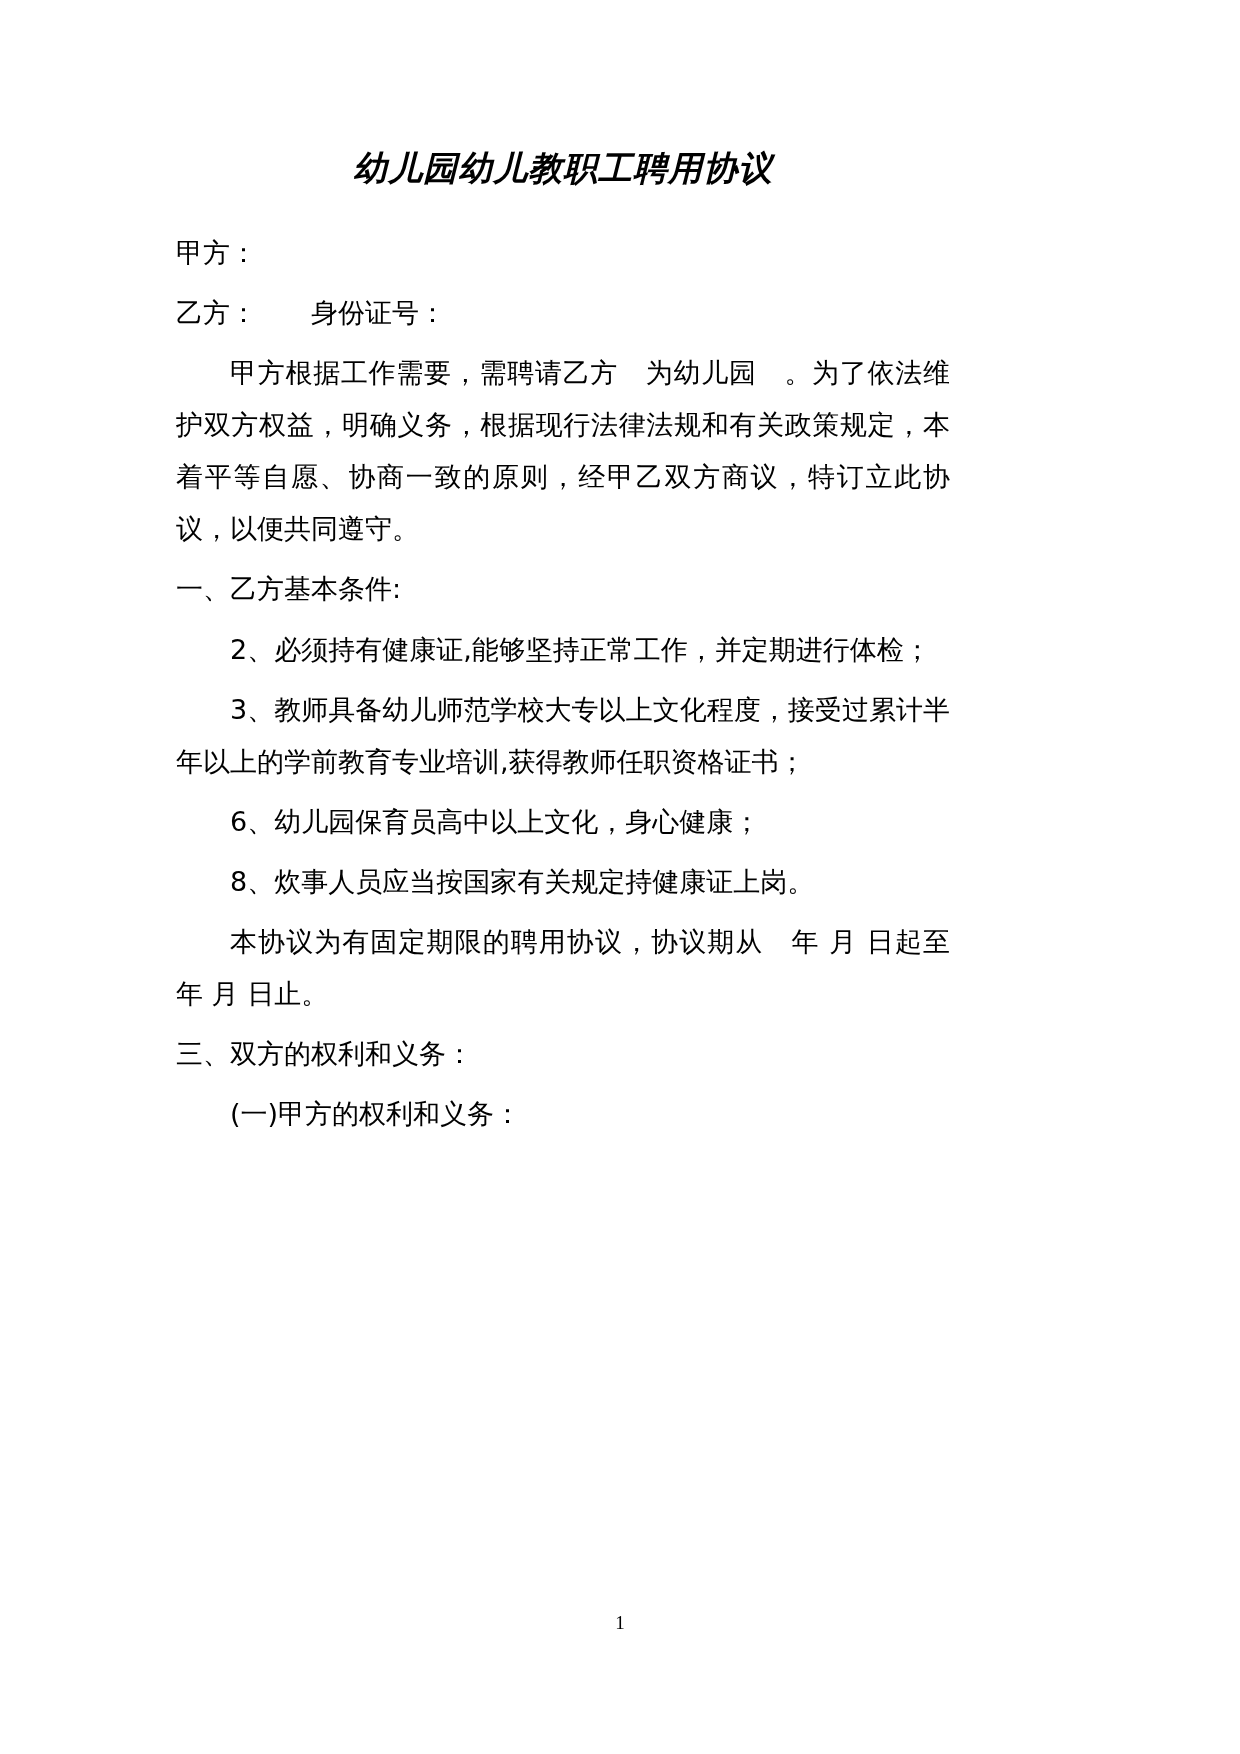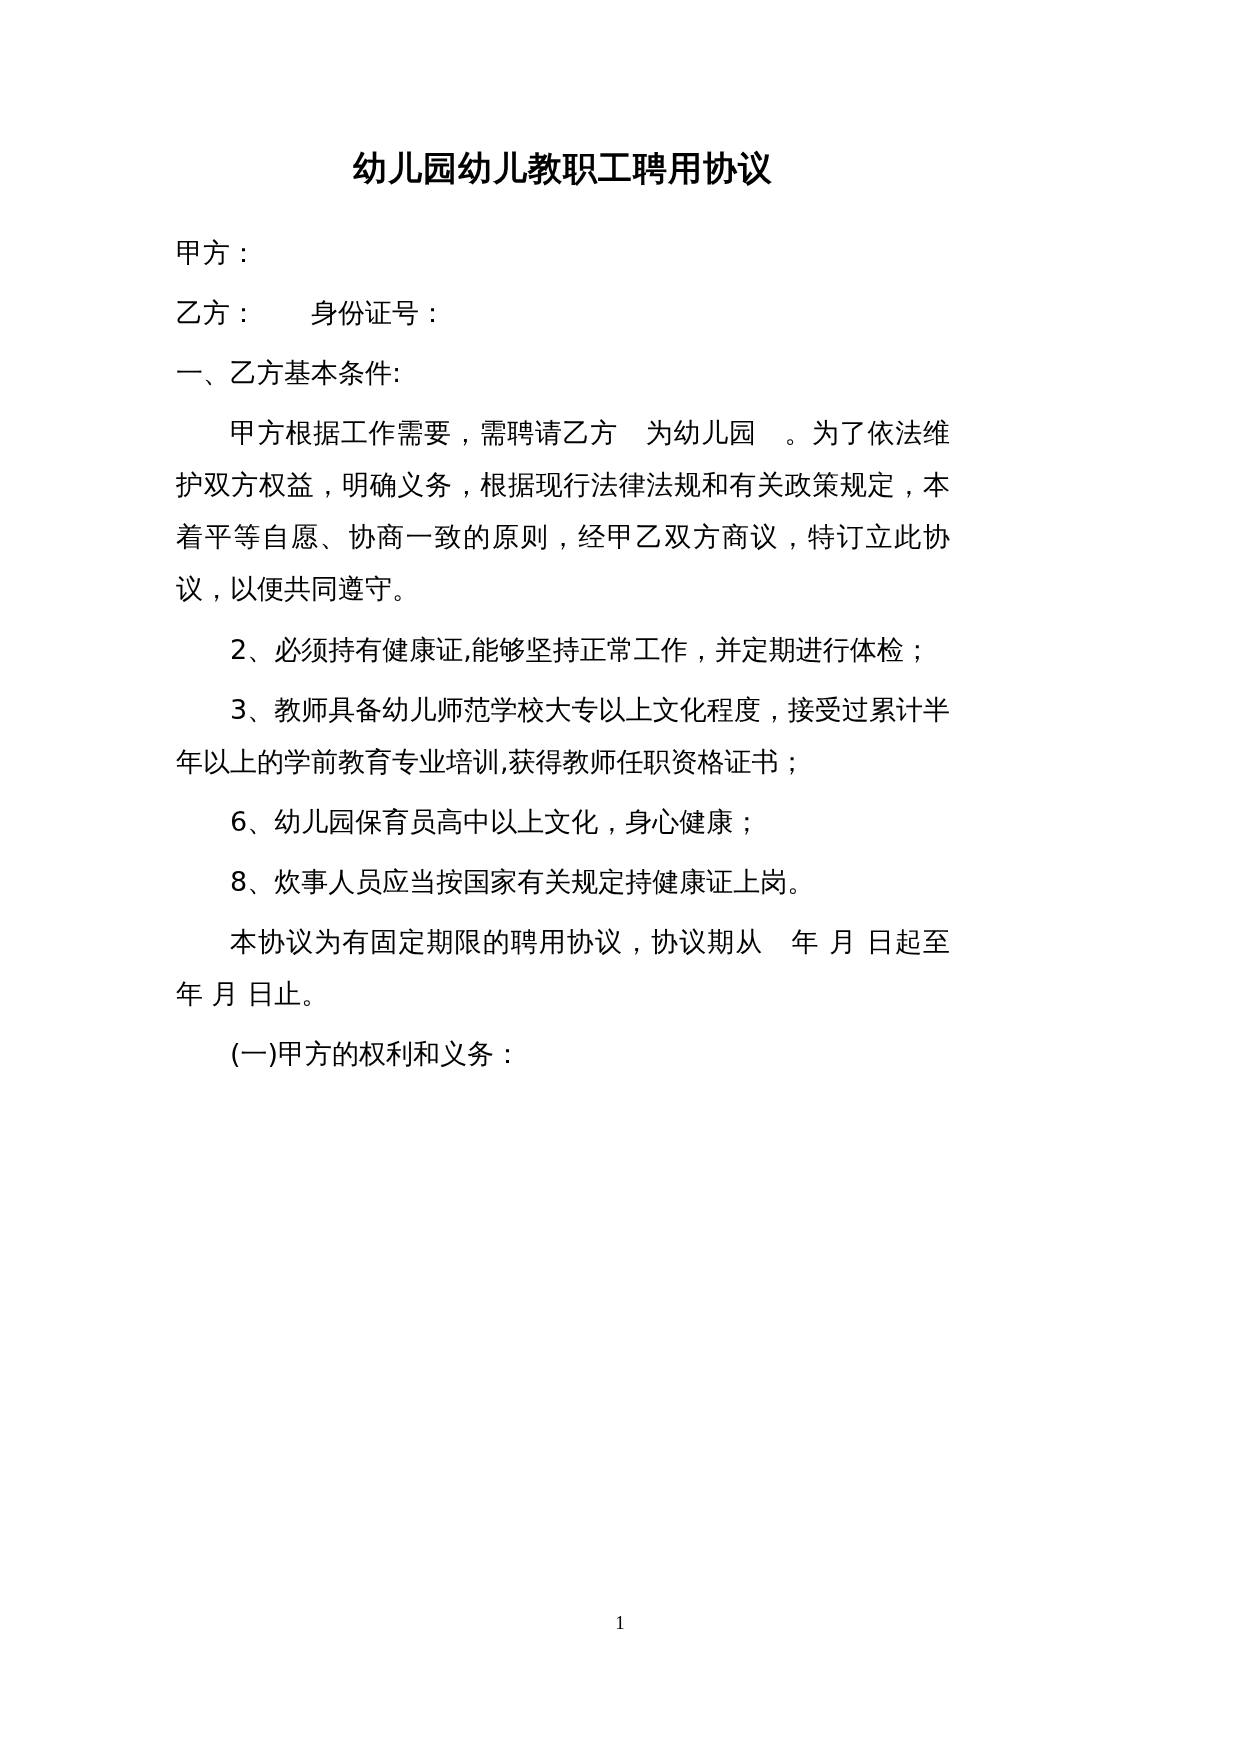--- a/index.html
+++ b/index.html
@@ -29,20 +29,21 @@
   }
   .doc-title {
     text-align: center;
     font-size: 34px;
     font-weight: bold;
     letter-spacing: 1px;
     margin: 0;
     padding-top: 148px;
     line-height: 1.2;
     white-space: nowrap;
+    font-style: italic;
   }
   .para {
     font-size: 27px;
     line-height: 1.93;
     margin: 8px;
     text-align: justify;
     text-justify: inter-ideograph;
     font-weight: 500;
   }
   .para.first {
@@ -66,35 +67,36 @@
 
 <div class="page">
   <div class="content">
 
     <h1 class="doc-title">幼儿园幼儿教职工聘用协议</h1>
 
     <p class="para first">甲方：</p>
 
     <p class="para">乙方：　　身份证号：</p>
 
+    <p class="para indent">甲方根据工作需要，需聘请乙方　为幼儿园　。为了依法维护双方权益，明确义务，根据现行法律法规和有关政策规定，本着平等自愿、协商一致的原则，经甲乙双方商议，特订立此协议，以便共同遵守。</p>
+
     <p class="para">一、乙方基本条件:</p>
-
-    <p class="para indent">甲方根据工作需要，需聘请乙方　为幼儿园　。为了依法维护双方权益，明确义务，根据现行法律法规和有关政策规定，本着平等自愿、协商一致的原则，经甲乙双方商议，特订立此协议，以便共同遵守。</p>
 
 
     <p class="para indent">2、必须持有健康证,能够坚持正常工作，并定期进行体检；</p>
 
     <p class="para indent">3、教师具备幼儿师范学校大专以上文化程度，接受过累计半年以上的学前教育专业培训,获得教师任职资格证书；</p>
 
     <p class="para indent">6、幼儿园保育员高中以上文化，身心健康；</p>
 
     <p class="para indent">8、炊事人员应当按国家有关规定持健康证上岗。</p>
 
 
     <p class="para indent">本协议为有固定期限的聘用协议，协议期从　年 月 日起至 年 月 日止。</p>
 
+    <p class="para">三、双方的权利和义务：</p>
 
     <p class="para indent">(一)甲方的权利和义务：</p>
 
   </div>
 
   <div class="page-number">1</div>
 </div>
 
 </body></html>

